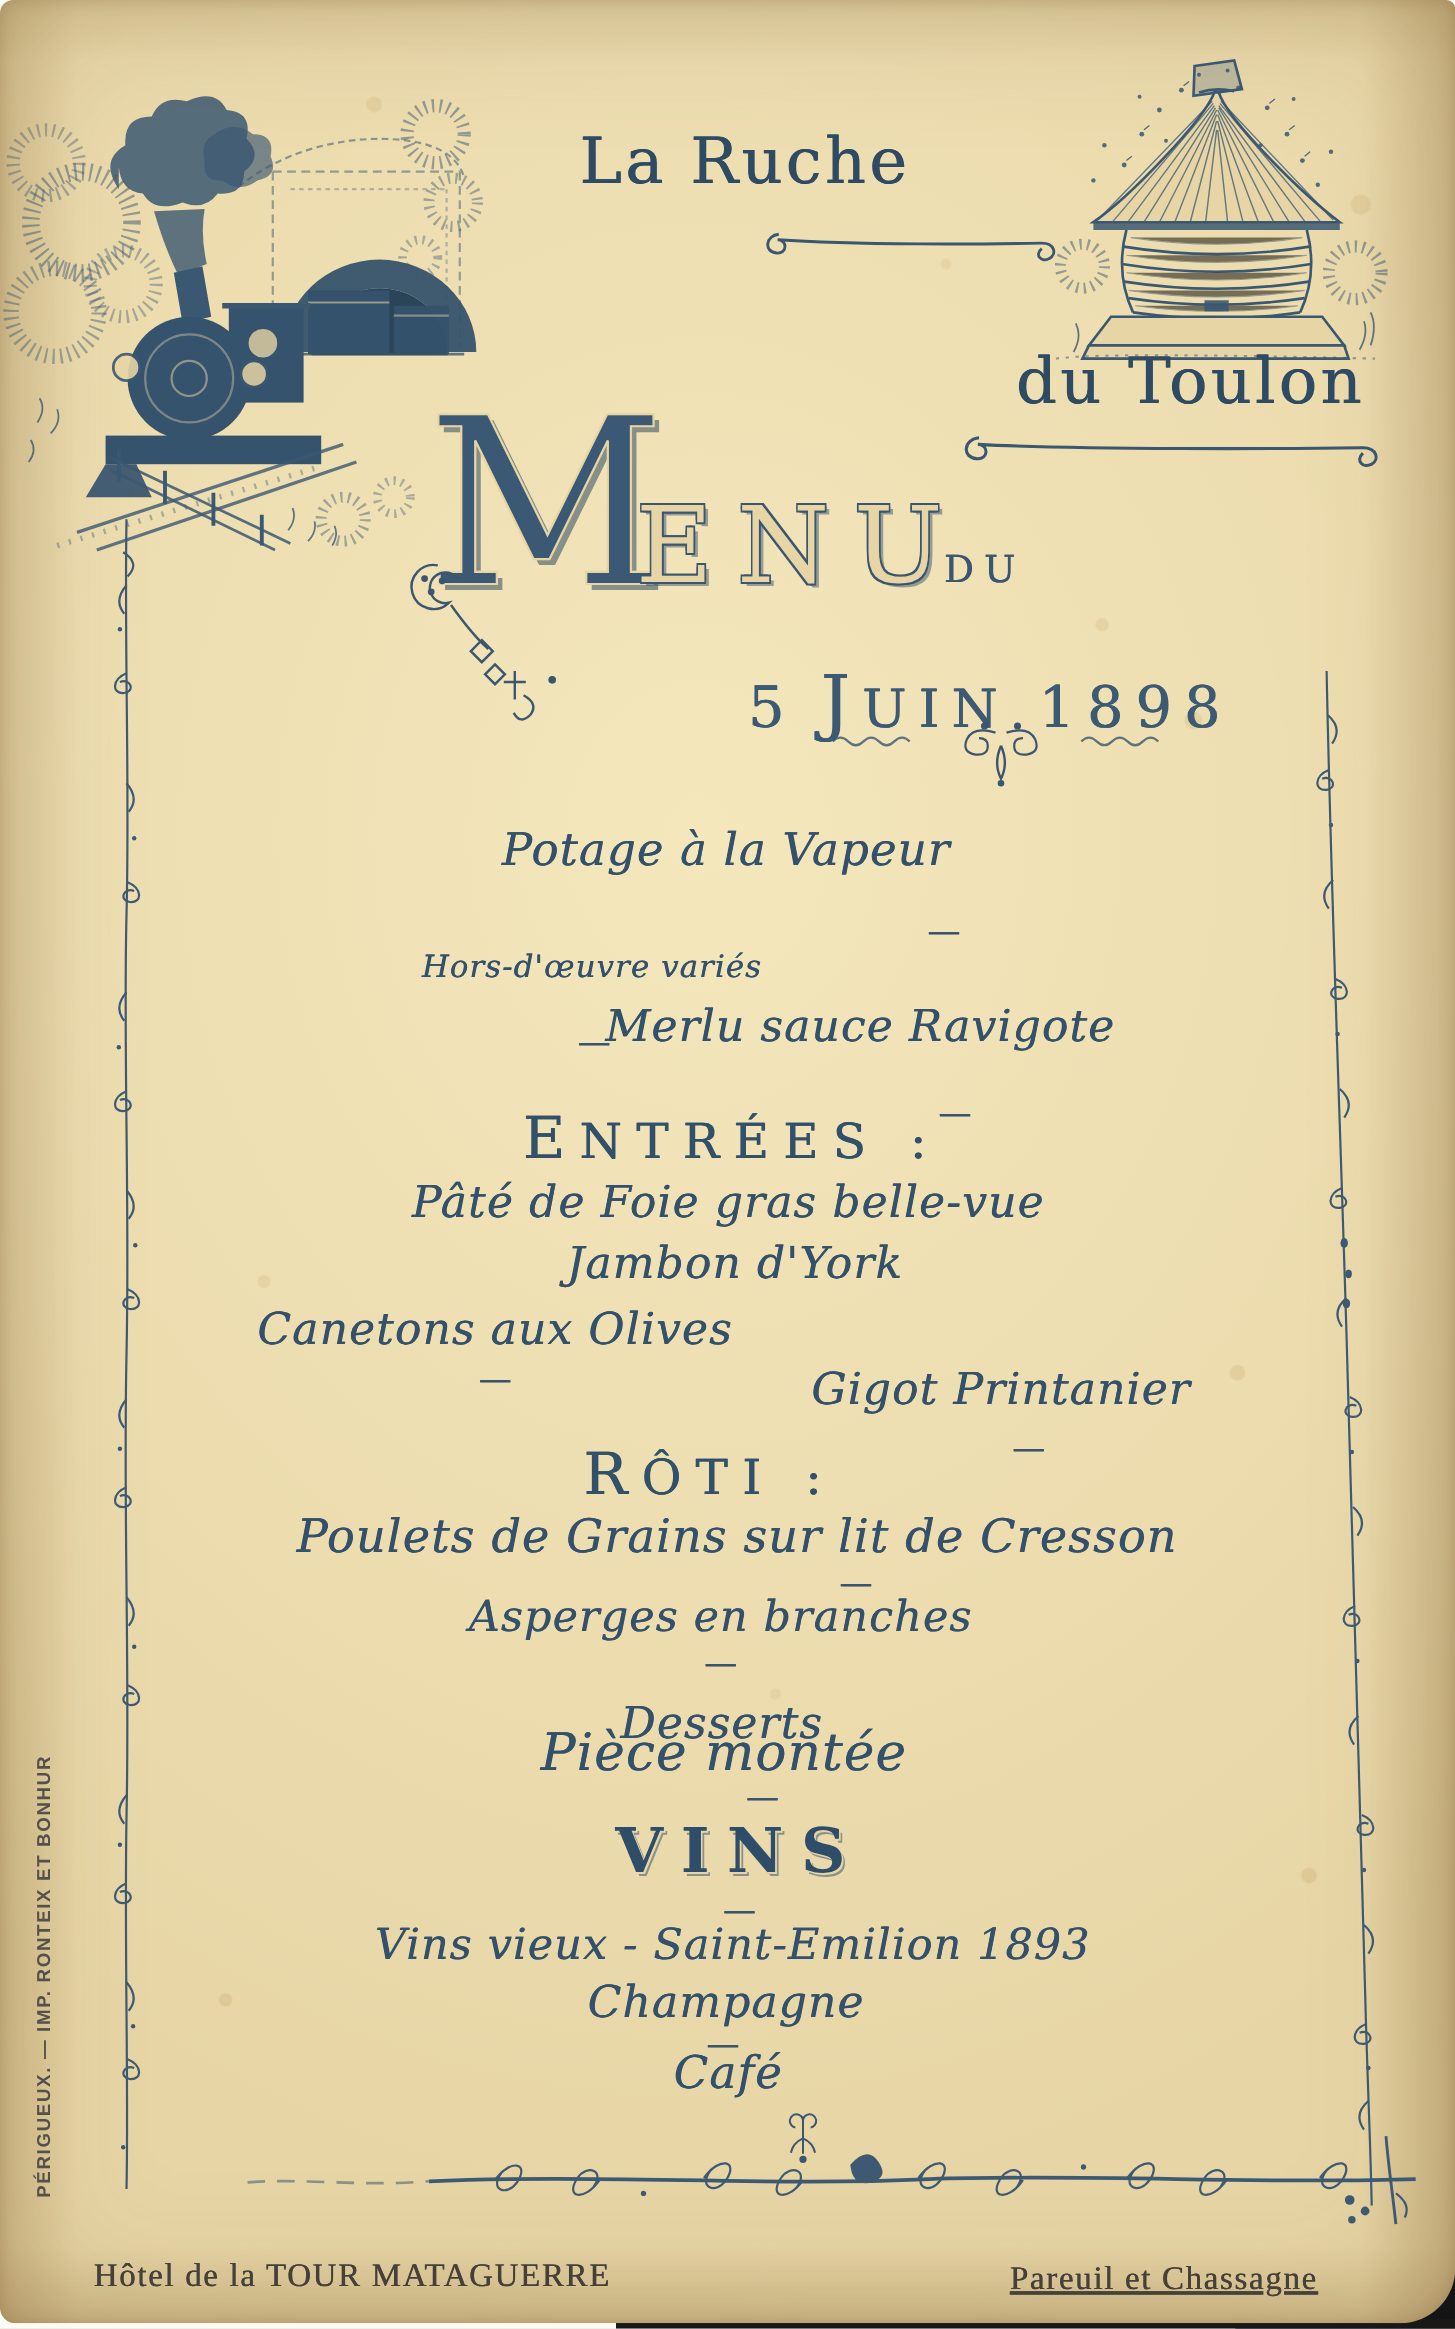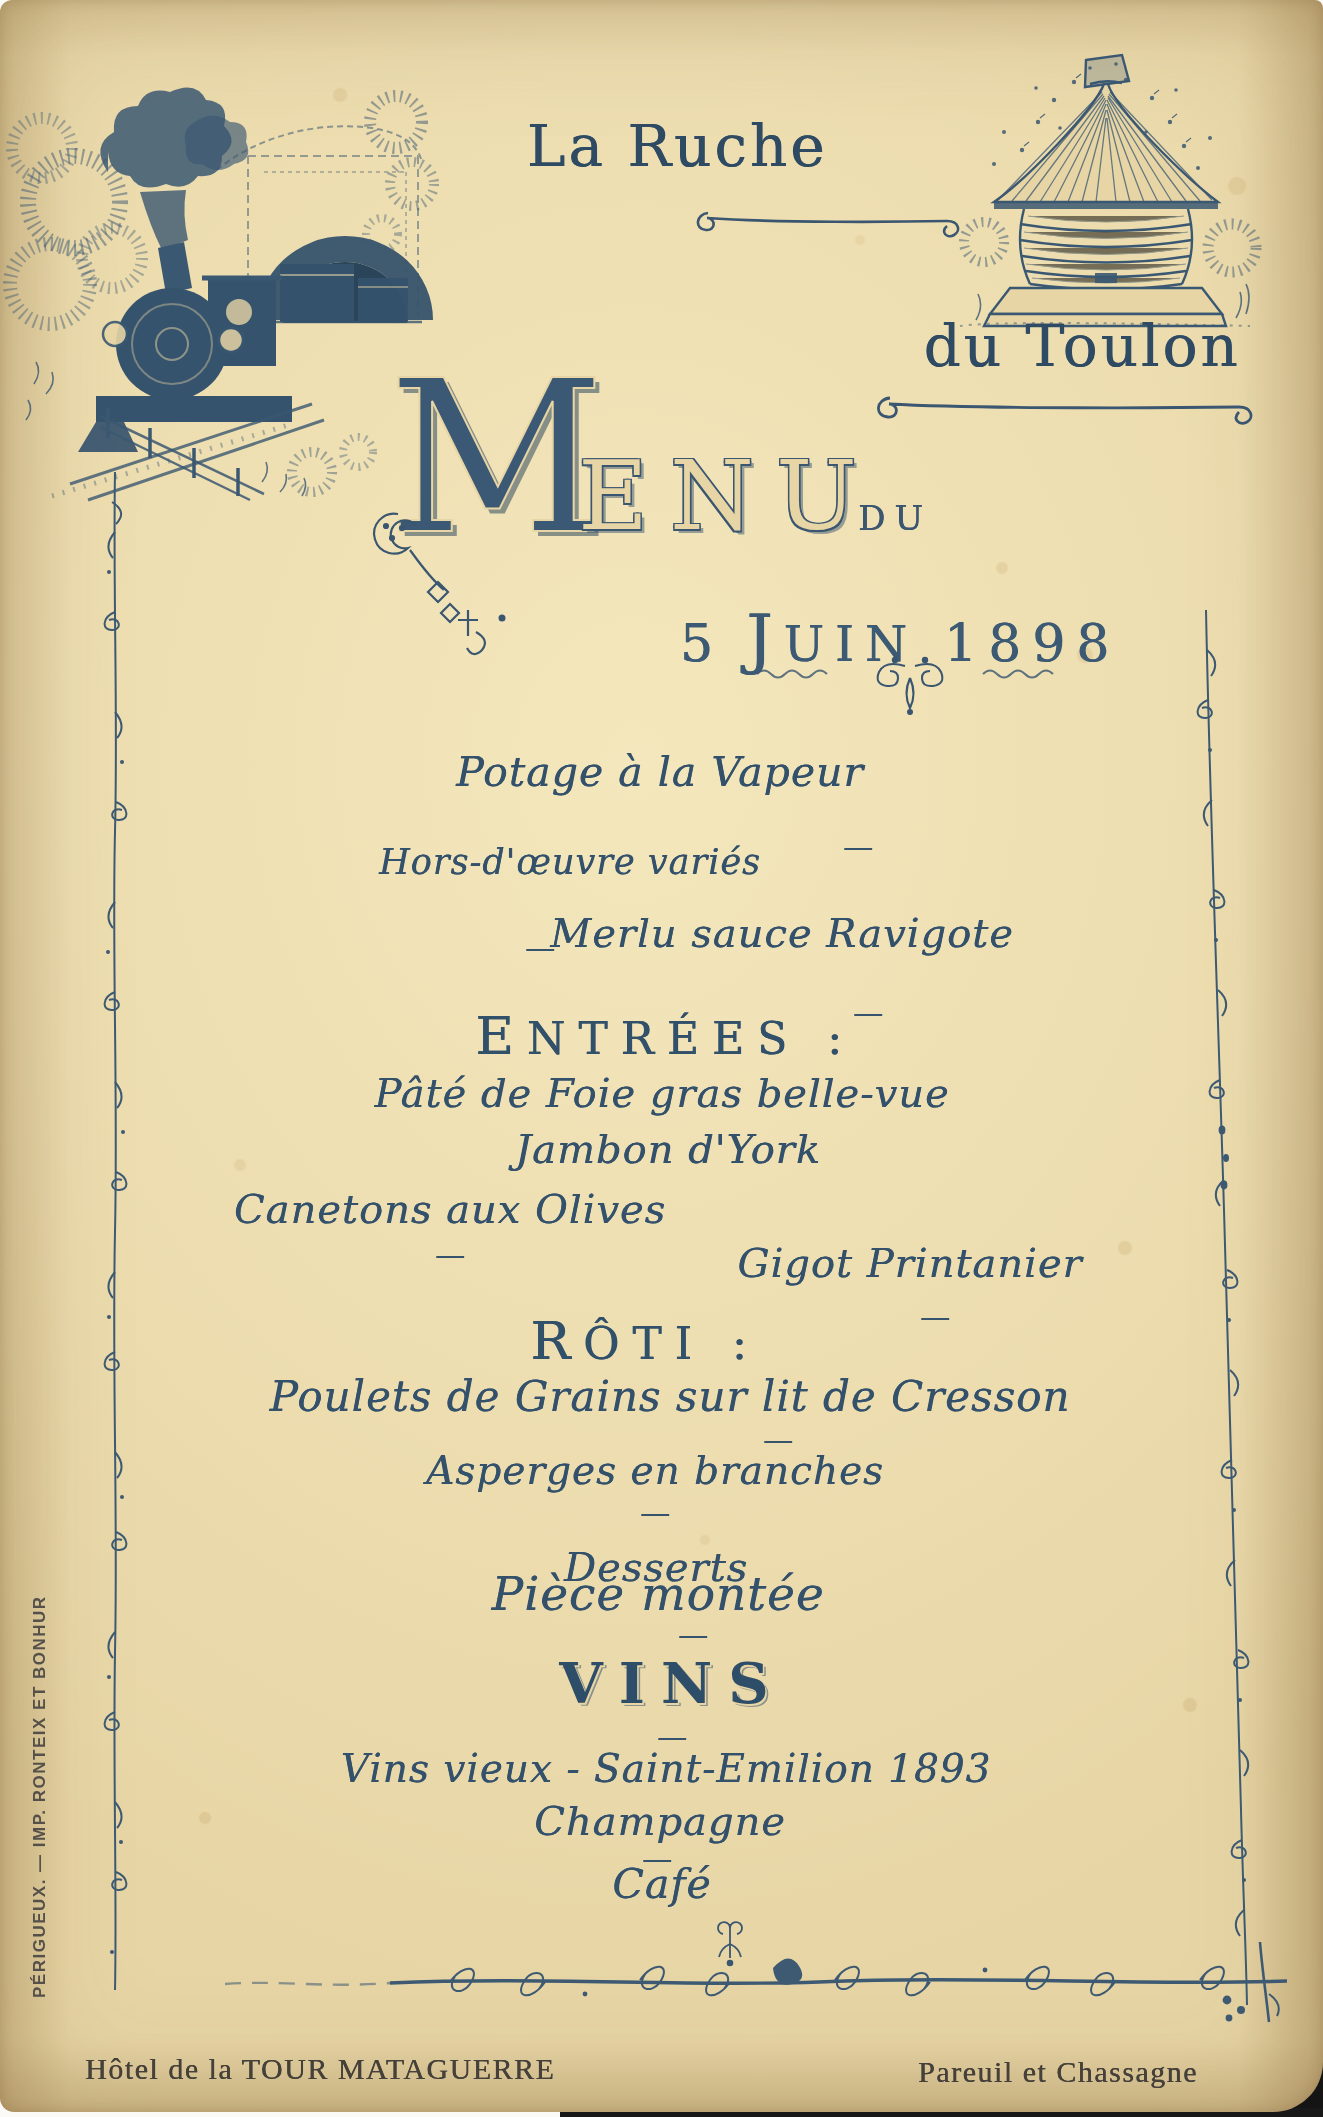--- a/index.html
+++ b/index.html
@@ -286,21 +286,21 @@
       <path d="M165,26 q-7,16 0,30 q7,-14 0,-30" stroke-width="2.2"></path>
       <circle cx="150" cy="8" r="2.2" fill="#3a5670"></circle>
       <circle cx="180" cy="8" r="2.2" fill="#3a5670"></circle>
       <circle cx="165" cy="60" r="2" fill="#3a5670"></circle>
     </g>
   </svg>
 
   <div class="abs ctr script" style="left:660px;top:748px;font-size:41px;">Potage à la Vapeur</div>
   <div class="abs ctr dash" style="left:858px;top:832px;">—</div>
 
-  <div class="abs ctr script" style="left:538px;top:842px;font-size:35px;margin-left:32px;">Hors-d'œuvre variés</div>
+  <div class="abs ctr script" style="left:538px;top:862px;font-size:28px;">Hors-d'œuvre variés</div>
   <div class="abs ctr dash" style="left:540px;top:933px;">—</div>
 
   <div class="abs ctr script" style="left:782px;top:910px;font-size:40px;">Merlu sauce Ravigote</div>
   <div class="abs ctr dash" style="left:868px;top:998px;">—</div>
 
   <div class="abs ctr" style="left:665px;top:1005px;font-size:44px;">
     <span class="caps-heading">ENTRÉES :</span>
   </div>
 
   <div class="abs ctr script" style="left:662px;top:1070px;font-size:40px;">Pâté de Foie gras belle-vue</div>
@@ -401,15 +401,15 @@
         <circle cx="1016" cy="68" r="4"></circle>
         <circle cx="1004" cy="76" r="3.4"></circle>
       <circle cx="360" cy="52" r="2.4"></circle>
         <circle cx="760" cy="28" r="2.4"></circle>
     </g>
   </svg>
 
   <div class="printer">PÉRIGUEUX. — IMP. RONTEIX ET BONHUR</div>
 
   <div class="abs footer-text" style="left:85px;top:2052px;">Hôtel de la TOUR MATAGUERRE</div>
-  <div class="abs footer-text" style="left:918px;top:2055px;">Pareuil et Chassagne</div>
+  <div class="abs footer-text" style="left:918px;top:2055px;text-decoration:underline;">Pareuil et Chassagne</div>
 
 </div>
 
 </body></html>

